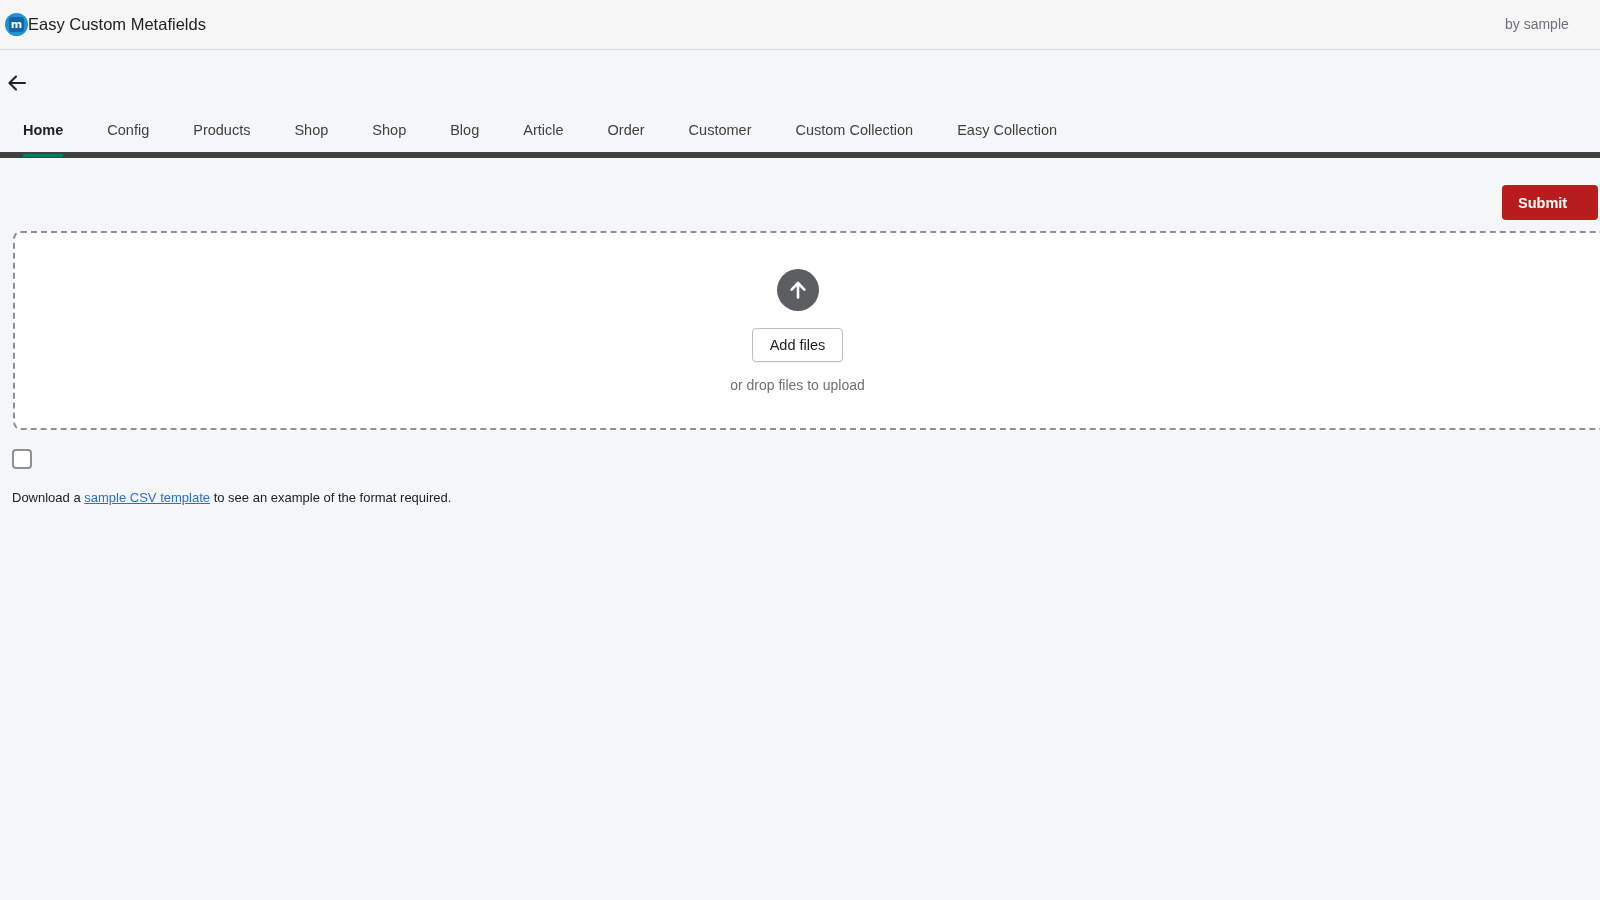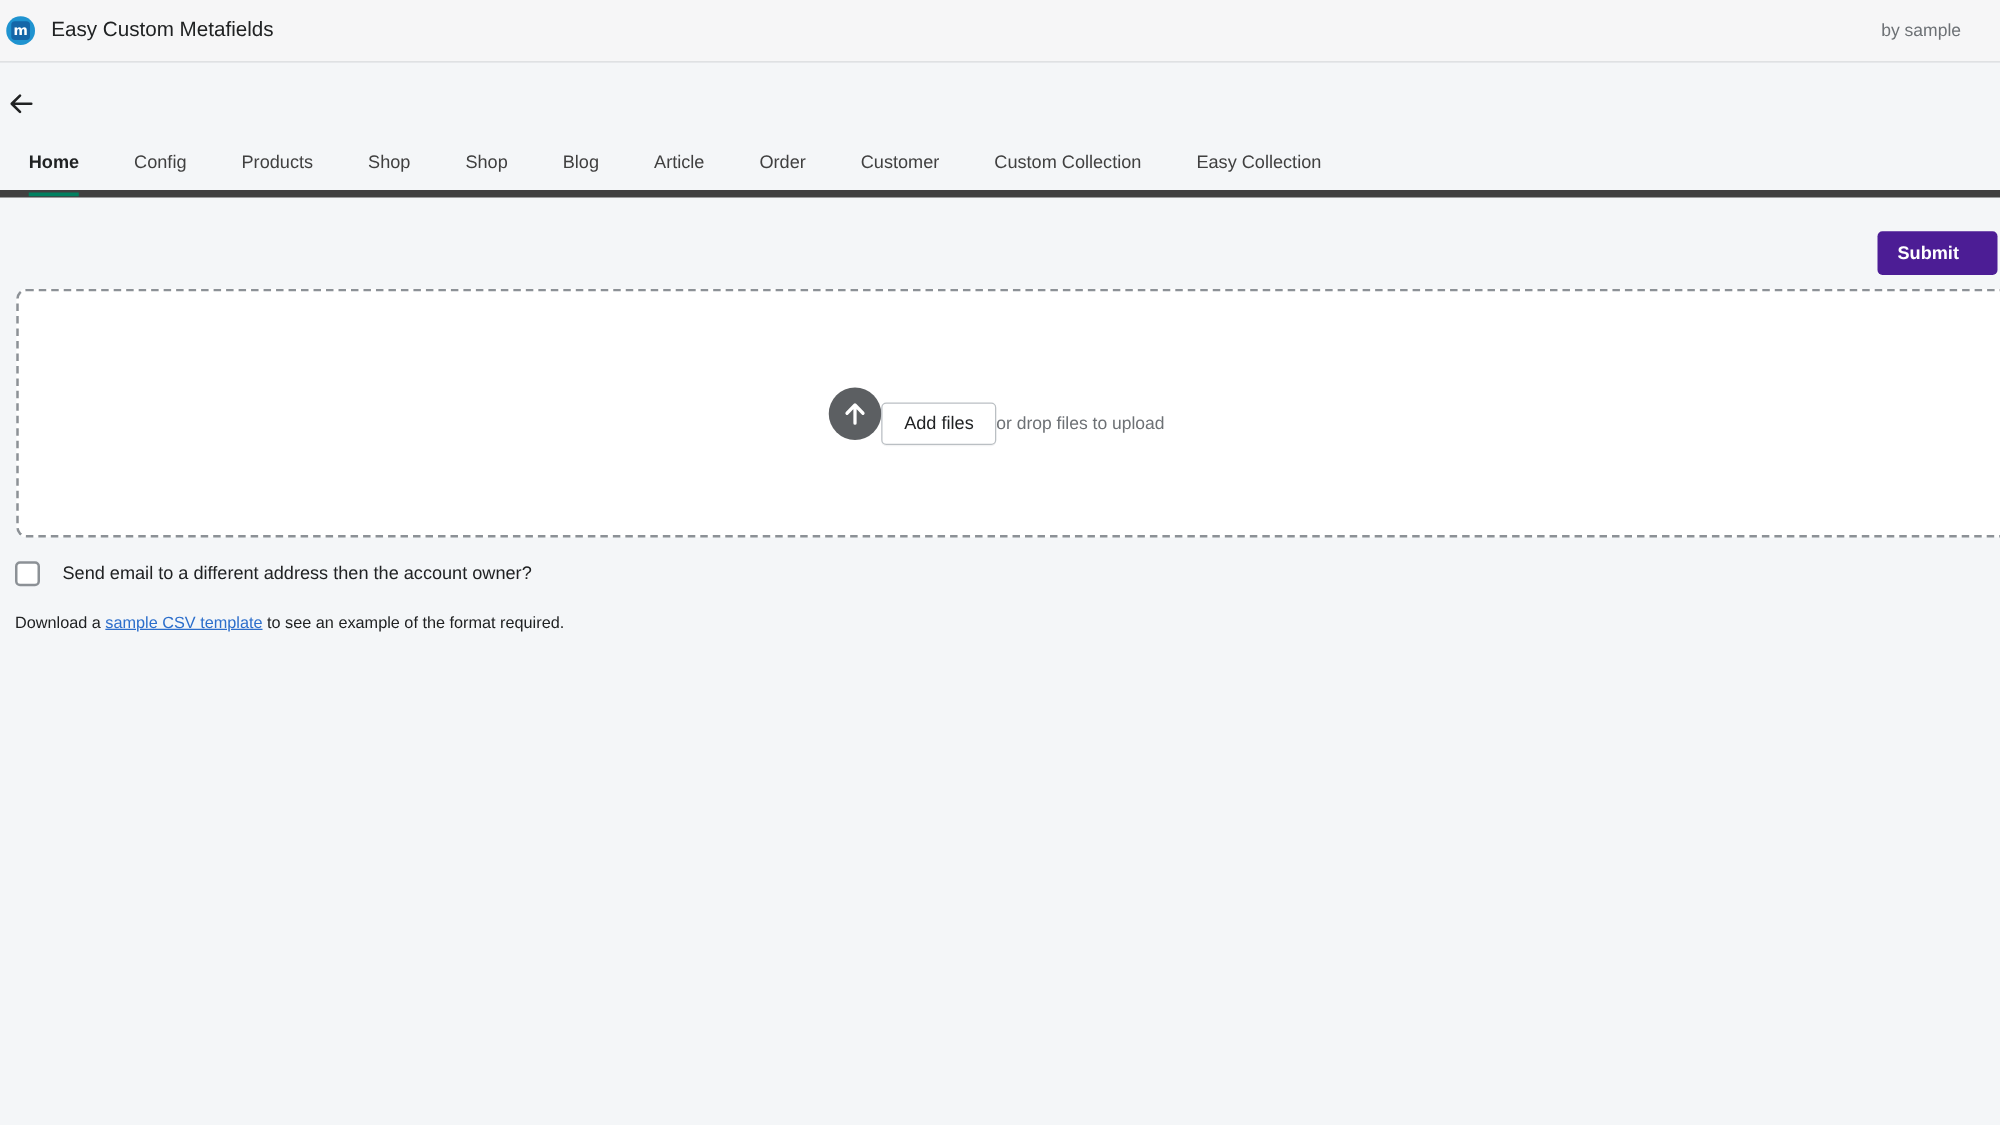--- a/index.html
+++ b/index.html
@@ -49,21 +49,20 @@
     border-radius: 3px;
     background: #1566a8;
     color: #ffffff;
     font-size: 11px;
     line-height: 15px;
     text-align: center;
     font-family: "DejaVu Sans", sans-serif;
     font-weight: 700;
   }
   .app-title {
-    margin-left: 13px;
     font-size: 16.5px;
     color: #202223;
     white-space: nowrap;
   }
   .appbar-right {
     position: absolute;
     left: 1505px;
     top: 16px;
     font-size: 14px;
     color: #6d7175;
@@ -120,21 +119,21 @@
     top: 185px;
     width: 1600px;
     height: 35px;
   }
   .submit-btn {
     position: absolute;
     left: 1502px;
     top: 0;
     height: 35px;
     min-width: 96px;
-    background: #4c1d95;
+    background: #b91c1c;
     color: #ffffff;
     border: none;
     border-radius: 4px;
     font-size: 14.5px;
     font-weight: 600;
     font-family: "Liberation Sans", sans-serif;
     padding: 0 16px;
     cursor: pointer;
     white-space: nowrap;
     text-align: left;
@@ -152,21 +151,21 @@
     border-radius: 8px;
     box-sizing: border-box;
   }
   .dropzone-inner {
     position: absolute;
     left: 0;
     top: 0;
     width: 1565px;
     height: 195px;
     display: flex;
-    flex-direction: row;
+    flex-direction: column;
     align-items: center;
     justify-content: center;
   }
   .upload-icon {
     width: 42px;
     height: 42px;
     border-radius: 50%;
     background: #5c5f62;
     display: flex;
     align-items: center;
@@ -275,18 +274,17 @@
         <path d="M13 20.5 V6.5 M6.6 12.6 L13 6 L19.4 12.6" fill="none" stroke="#ffffff" stroke-width="2.6" stroke-linecap="round" stroke-linejoin="round"></path>
       </svg>
     </span>
     <button class="add-files-btn">Add files</button>
     <div class="drop-hint">or drop files to upload</div>
   </div>
 </div>
 
 <div class="checkbox-row">
   <span class="checkbox-box"></span>
-  <span class="checkbox-label">Send email to a different address then the account owner?</span>
 </div>
 
 <div class="download-line">
   <span>Download a </span><a>sample CSV template</a><span> to see an example of the format required.</span>
 </div>
 
 </body></html>

